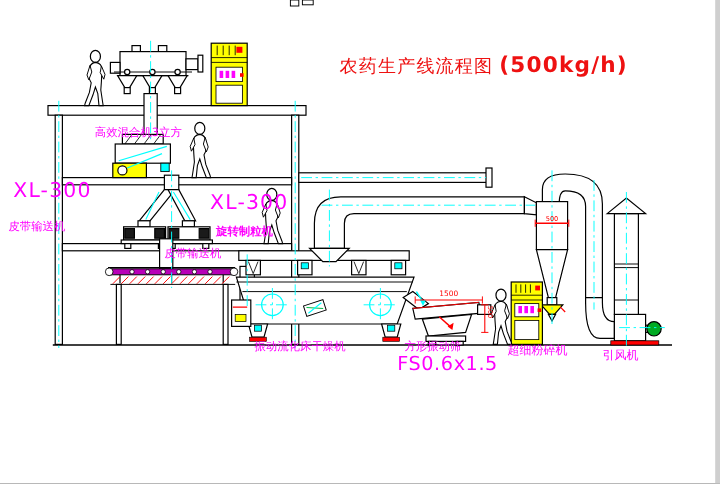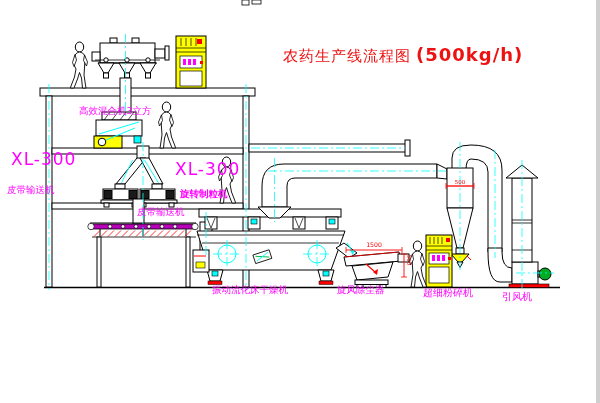--- a/index.html
+++ b/index.html
@@ -308,19 +308,20 @@
   <span class="t-cap">(500kg/h)</span>
 </div>
 
 <div class="lab lab-sm" style="left:44px;top:106px;margin-left:35px;">高效混合机3立方</div>
 <div class="lab lab-big" style="left:11px;top:151px;">XL-300</div>
 <div class="lab lab-sm" style="left:7px;top:185px;">皮带输送机</div>
 <div class="lab lab-big" style="left:175px;top:161px;">XL-300</div>
 <div class="lab lab-sm" style="left:180px;top:189px;font-weight:bold;">旋转制粒机</div>
 <div class="lab lab-sm" style="left:137px;top:207px;">皮带输送机</div>
 <div class="lab lab-sm" style="left:212px;top:285px;">振动流化床干燥机</div>
-<div class="lab lab-sm" style="left:337px;top:285px;">旋风除尘器</div>
+<div class="lab lab-sm" style="left:337px;top:285px;">方形振动筛</div>
+<div class="lab lab-model" style="left:331px;top:295px;">FS0.6x1.5</div>
 <div class="lab lab-md" style="left:423px;top:288px;">超细粉碎机</div>
 <div class="lab lab-md" style="left:502px;top:292px;">引风机</div>
 
 <div id="edge"></div>
 
 </div>
 
 </body></html>

